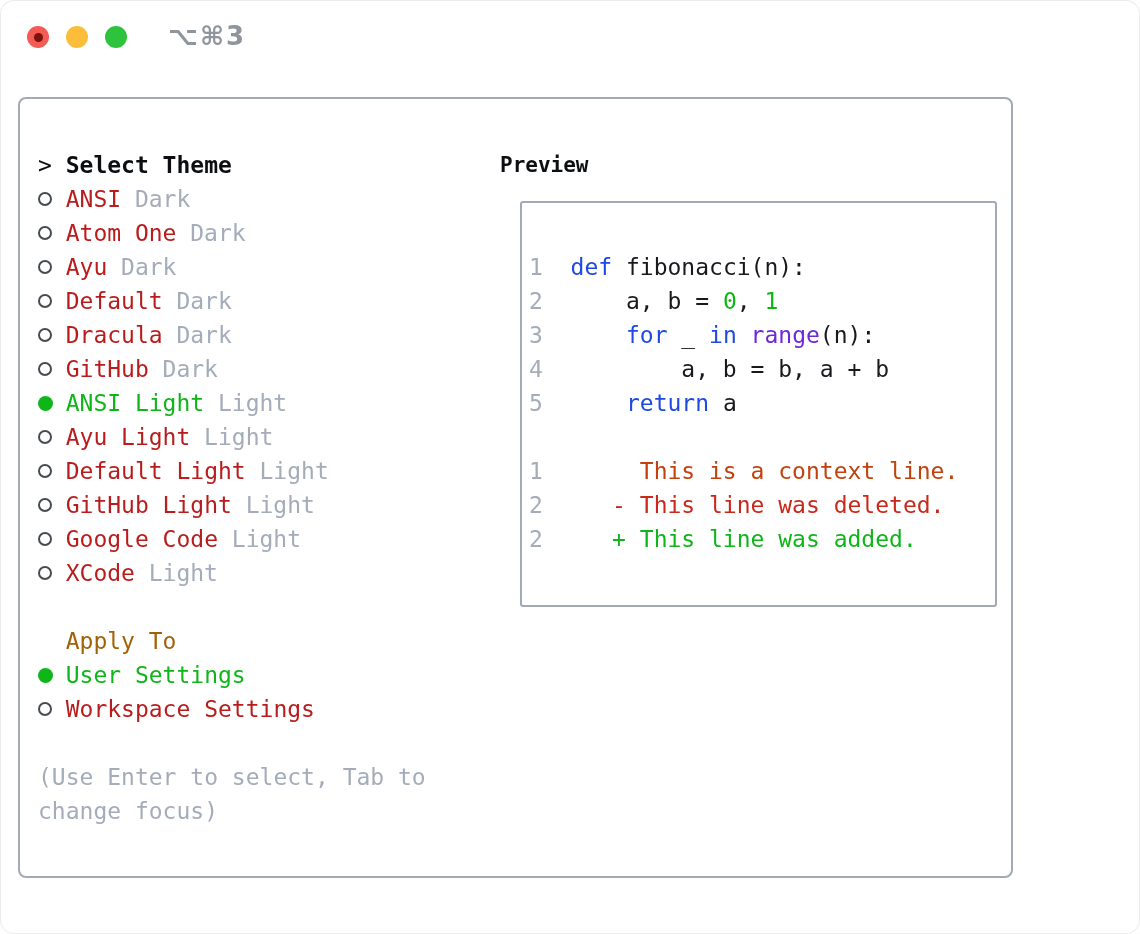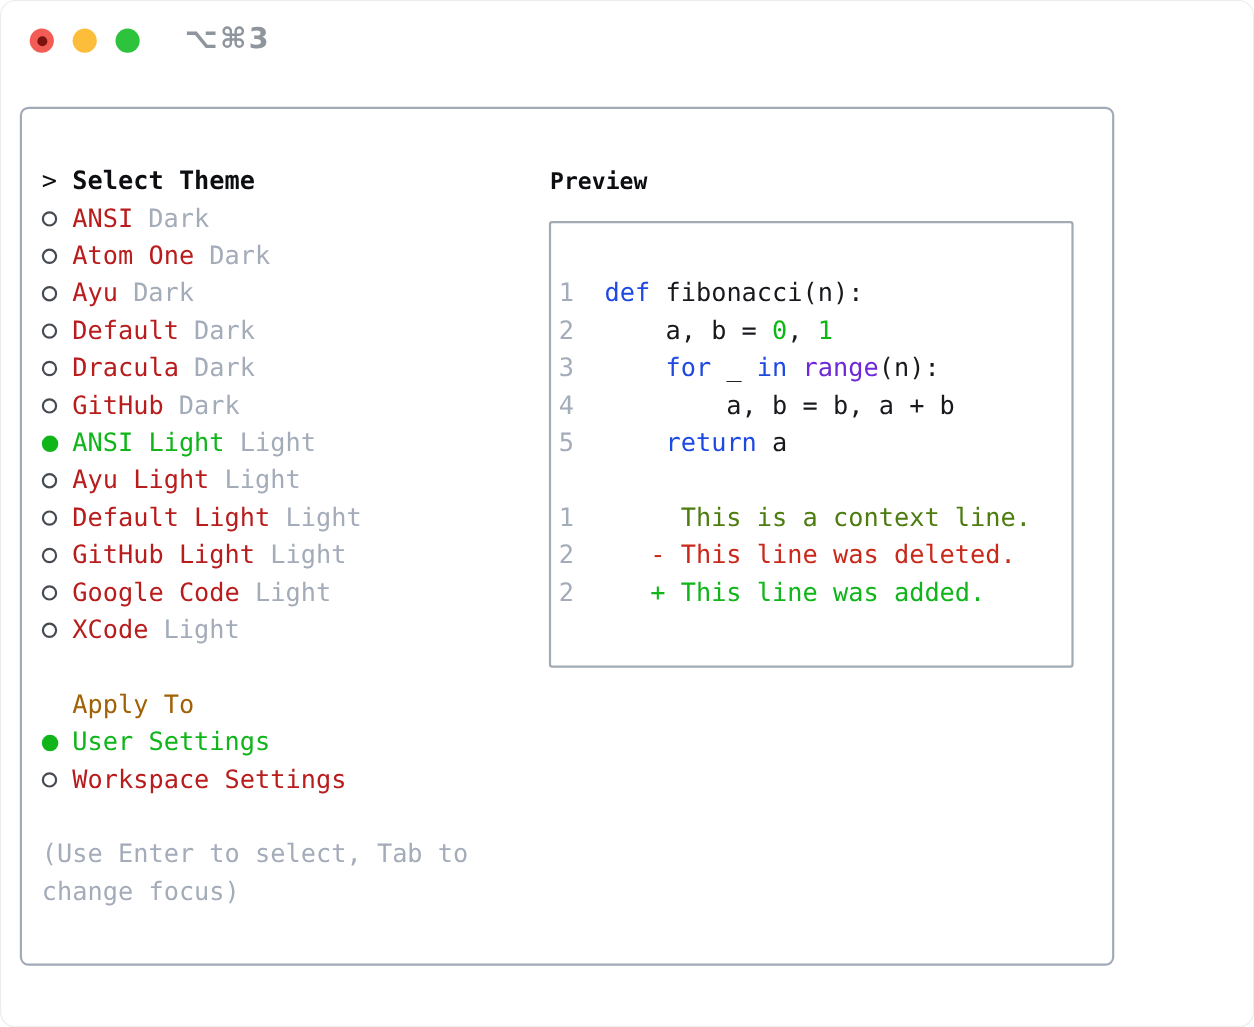--- a/index.html
+++ b/index.html
@@ -68,37 +68,37 @@
   .row.footer { color: #a4acba; }
   .row.blank  { height: 34px; }
   
   .preview-label {
     position: absolute; left: 480px; top: 49px;
     height: 34px; line-height: 34px;
     font-size: 21px; font-weight: bold; color: #0c0e11;
     white-space: pre;
   }
   .preview-box {
-    position: absolute; left: 479px; top: 102px;
+    position: absolute; left: 500px; top: 102px;
     width: 477px; height: 406px;
     box-sizing: border-box;
     border: 2px solid #a2aab6;
     border-radius: 3px;
     background: #ffffff;
     overflow: hidden;
   }
   #preview-lines { padding: 47px 0 0 7px; }
   .pline { height: 34px; line-height: 34px; font-size: 23px; white-space: pre; }
   .pline span { white-space: pre; }
   .c-ln  { color: #a4acba; }
   .c-fg  { color: #17191d; }
   .c-kw  { color: #1e49e2; }
   .c-num { color: #0db712; }
   .c-fn  { color: #6d28d9; }
-  .c-ctx { color: #4d7c0f; }
+  .c-ctx { color: #c2410c; }
   .c-del { color: #c9291b; text-align: center; }
   .c-add { color: #10b51a; }
 </style>
 </head>
 <body>
 
 <div class="window">
 
   <div class="titlebar">
     <div class="lights">

